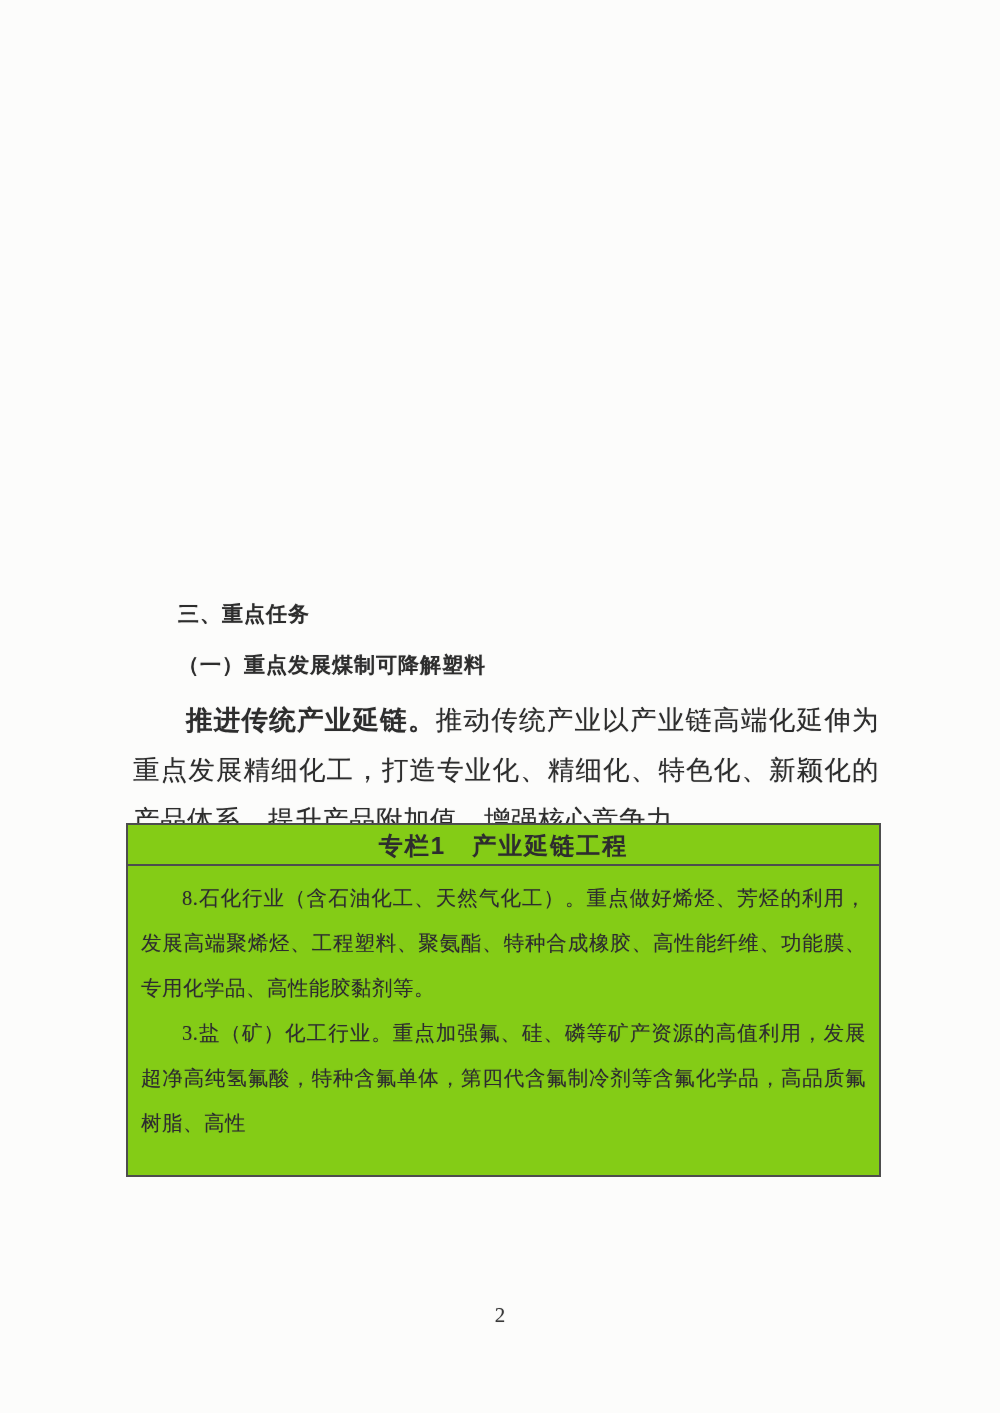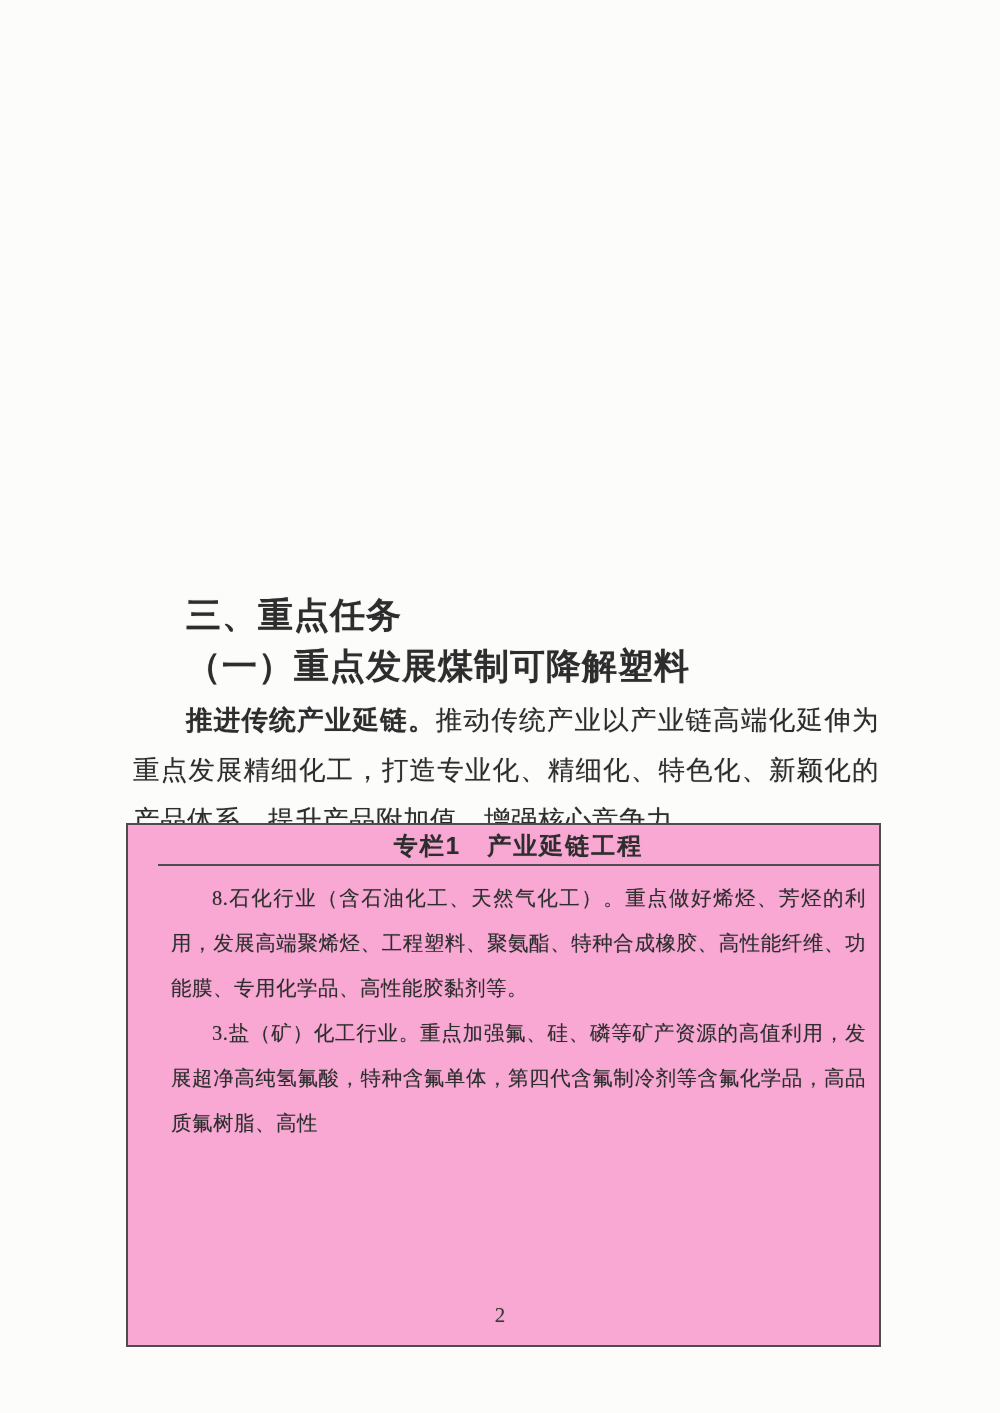--- a/index.html
+++ b/index.html
@@ -32,49 +32,48 @@
     line-height: 50px;
     text-align: justify;
     text-indent: 2em;
     letter-spacing: 0.5px;
   }
 
   .para-goal { top: 183px; }
 
   .heading {
     position: absolute;
-    left: 133px;
+    left: 125px;
     width: 746px;
-    font-size: 35px;
+    font-size: 21px;
     font-weight: 700;
     line-height: 36px;
-    font-family: Liberation Serif, serif;
+    font-family: Liberation Mono, monospace;
     letter-spacing: 1px;
   }
 
   .heading-section { top: 598px; padding-left: 53px; }
   .heading-sub     { top: 649px; padding-left: 53px; }
 
   .para-task { top: 695px; }
   .para-task .lead {
     font-weight: 700;
     font-family: "Liberation Sans", "DejaVu Sans", sans-serif;
     letter-spacing: 0.5px;
   }
 
   .box {
     position: absolute;
     left: 126px;
     top: 823px;
     width: 755px;
-    height: 524px;
+    height: 354px;
     border: 2px solid #4d4d4d;
-    background: #f9a8d4;
+    background: #84cc16;
     overflow: hidden;
-    padding-left: 30px;
   }
 
   .box-header {
     height: 41px;
     line-height: 41px;
     text-align: center;
     font-size: 24px;
     font-weight: 700;
     font-family: "Liberation Sans", "DejaVu Sans", sans-serif;
     border-bottom: 2px solid #4d4d4d;

